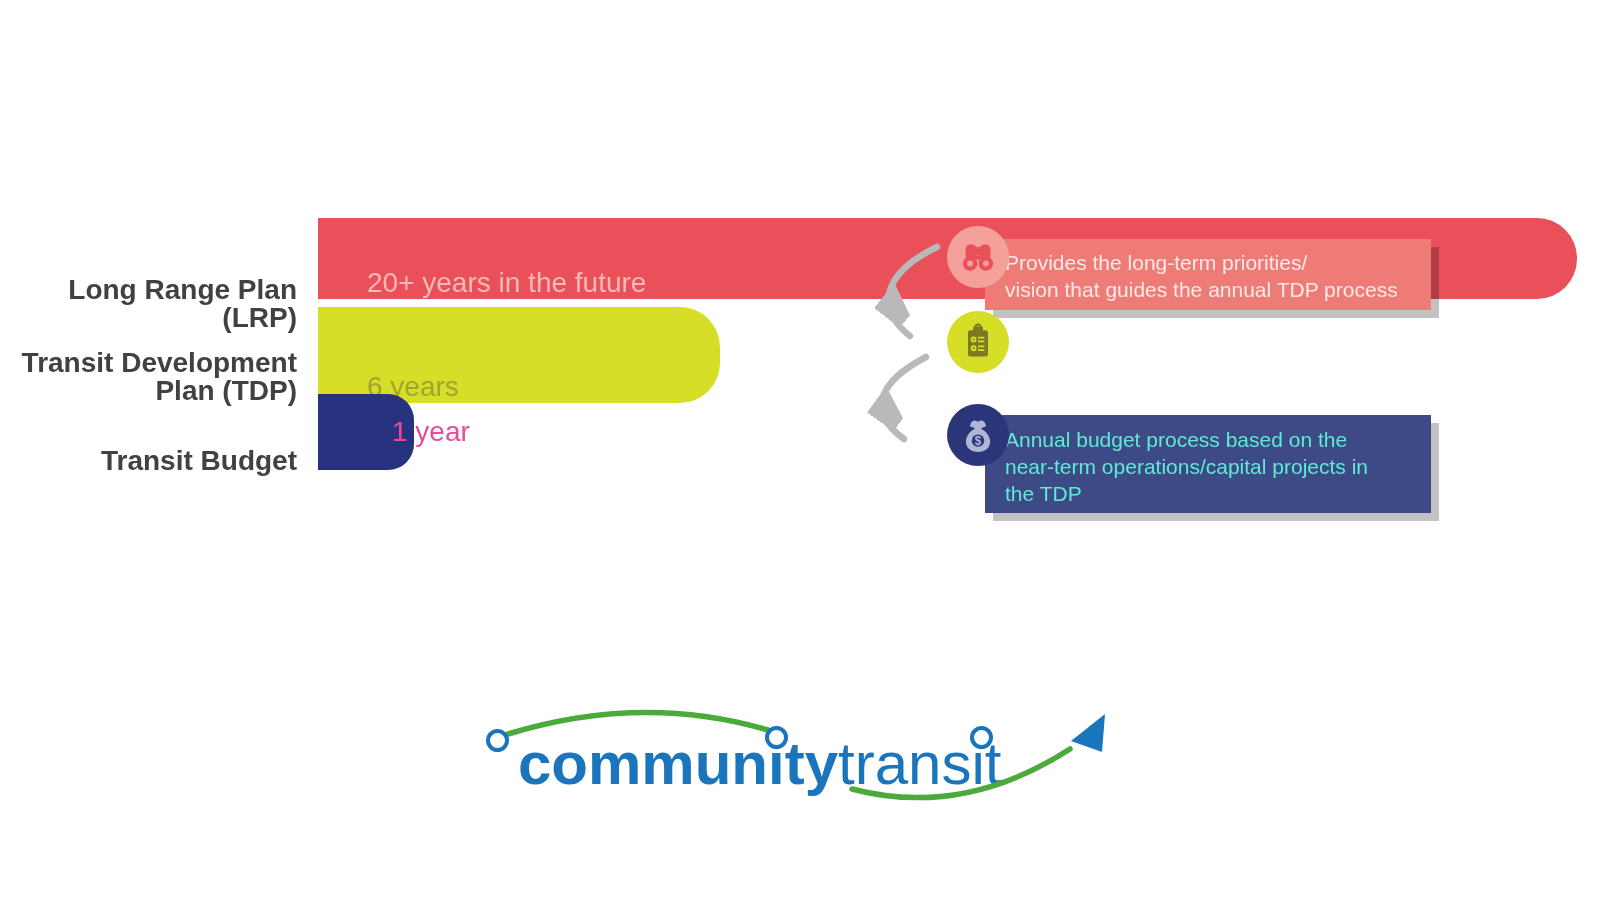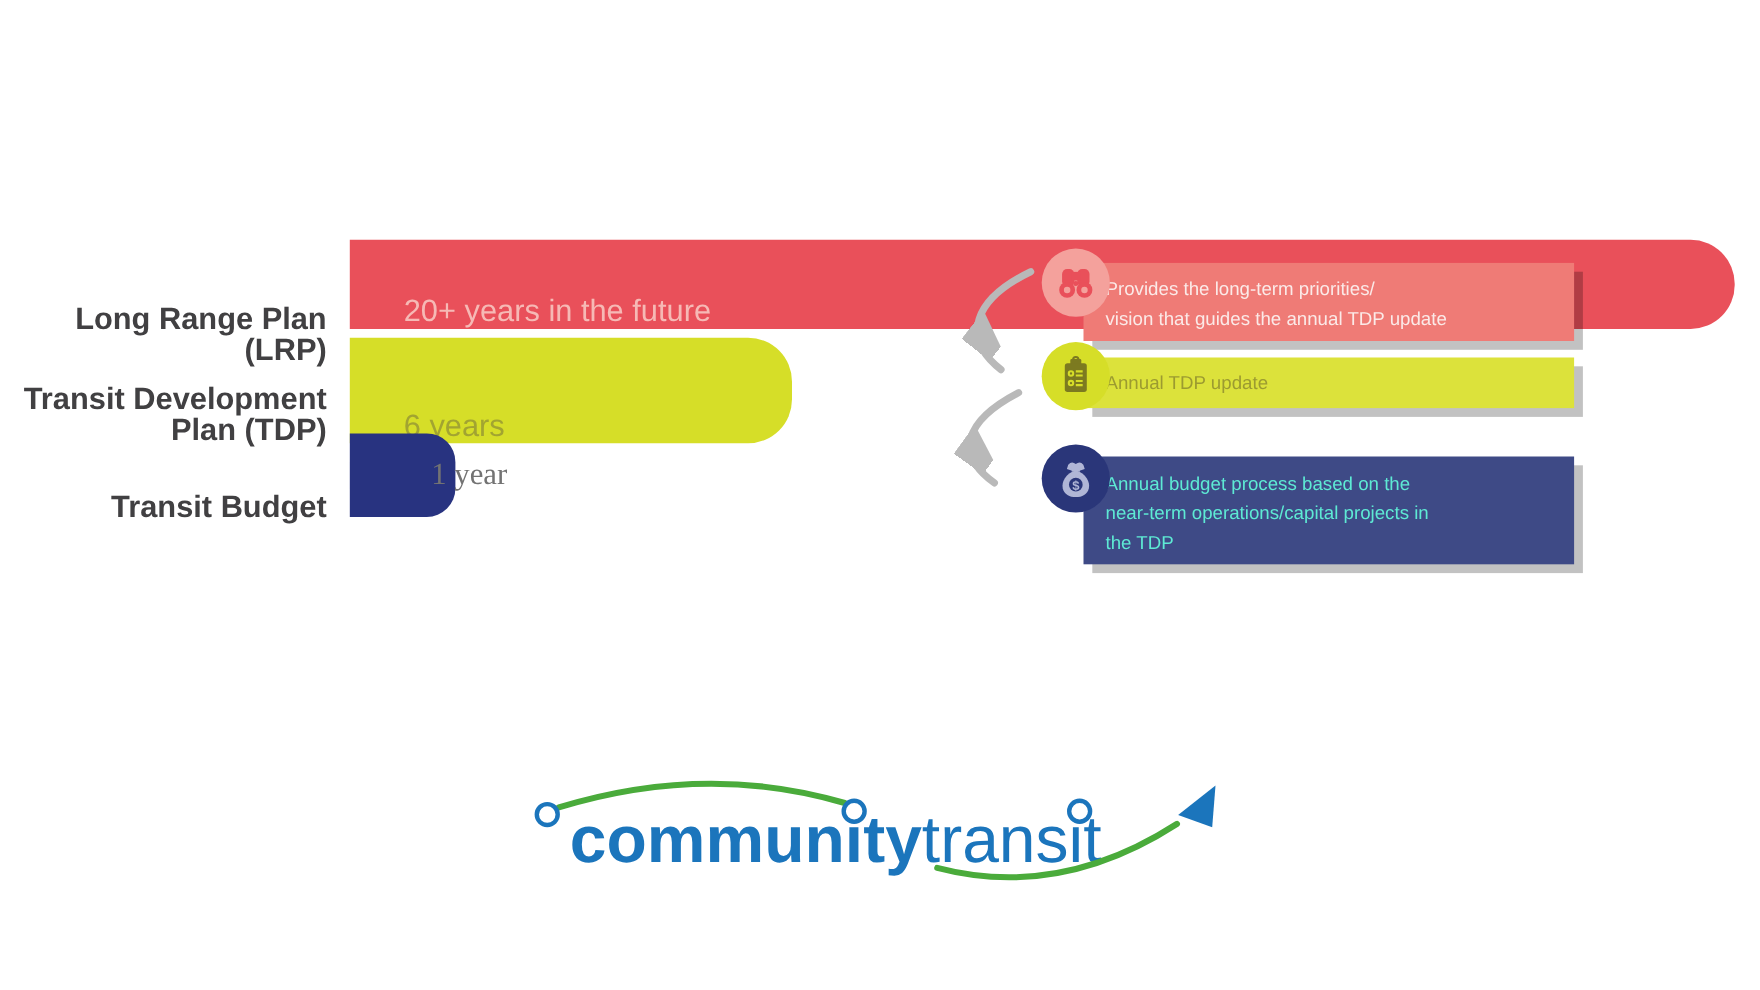--- a/index.html
+++ b/index.html
@@ -18,25 +18,25 @@
   .bar-lrp{left:318px;top:218px;width:1227px;height:81px;background:#e9505a;
            border-radius:0 40px 40px 0;}
   .bar-lrp .bar-caption{color:#f6b9b5;}
   .bar-tdp{left:318px;top:307px;width:370px;height:96px;background:#d6de28;
            border-radius:0 40px 40px 0;}
   .bar-tdp .bar-caption{color:#a2a431;}
   .bar-budget{left:318px;top:394px;width:64px;height:76px;background:#283380;
            border-radius:0 26px 26px 0;}
   .bar-caption{font-size:28px;padding-left:17px;white-space:nowrap;}
   .caption-budget{position:absolute;left:392px;top:394px;height:76px;display:flex;
-           align-items:center;color:#737373;font-size:28px;font-family:Liberation Serif, serif;}
+           align-items:center;color:#ec4899;font-size:28px;}
 
   
   .note{position:absolute;left:985px;width:446px;box-sizing:border-box;
-        box-shadow:8px 8px 0 rgba(0,0,0,0.24);font-size:17px;line-height:27px;}
+        box-shadow:8px 8px 0 rgba(0,0,0,0.24);font-size:21px;line-height:27px;}
   .note-red{top:239px;height:71px;background:#ef7b76;color:#fbeae8;padding:10px 0 0 20px;}
   .note-yellow{top:325px;height:46px;background:#dce23b;color:#9c9b30;
         display:flex;align-items:center;padding-left:20px;}
   .note-navy{top:415px;height:98px;background:#3e4a86;color:#5eead4;padding:11px 0 0 20px;}
 
   
   .badge{position:absolute;left:947px;width:62px;height:62px;border-radius:50%;
          display:flex;align-items:center;justify-content:center;}
   .badge-binoculars{top:226px;background:#f4a19c;}
   .badge-clipboard{top:311px;background:#d6de28;}
@@ -72,24 +72,21 @@
     <span class="bar-caption">20+ years in the future</span>
   </div>
   <div class="bar bar-tdp">
     <span class="bar-caption">6 years</span>
   </div>
   <div class="bar bar-budget"></div>
   <div class="caption-budget">1 year</div>
 
   <div class="note note-red">
     <div>Provides the long-term priorities/</div>
-    <div>vision that guides the annual TDP update</div>
-  </div>
-  <div class="note note-yellow">
-    <div>Annual TDP update</div>
+    <div>vision that guides the annual TDP process</div>
   </div>
   <div class="note note-navy">
     <div>Annual budget process based on the</div>
     <div>near-term operations/capital projects in</div>
     <div>the TDP</div>
   </div>
 
   <div class="badge badge-binoculars">
     <svg width="42" height="42" viewBox="0 0 64 64">
       <g fill="#e9505a">

